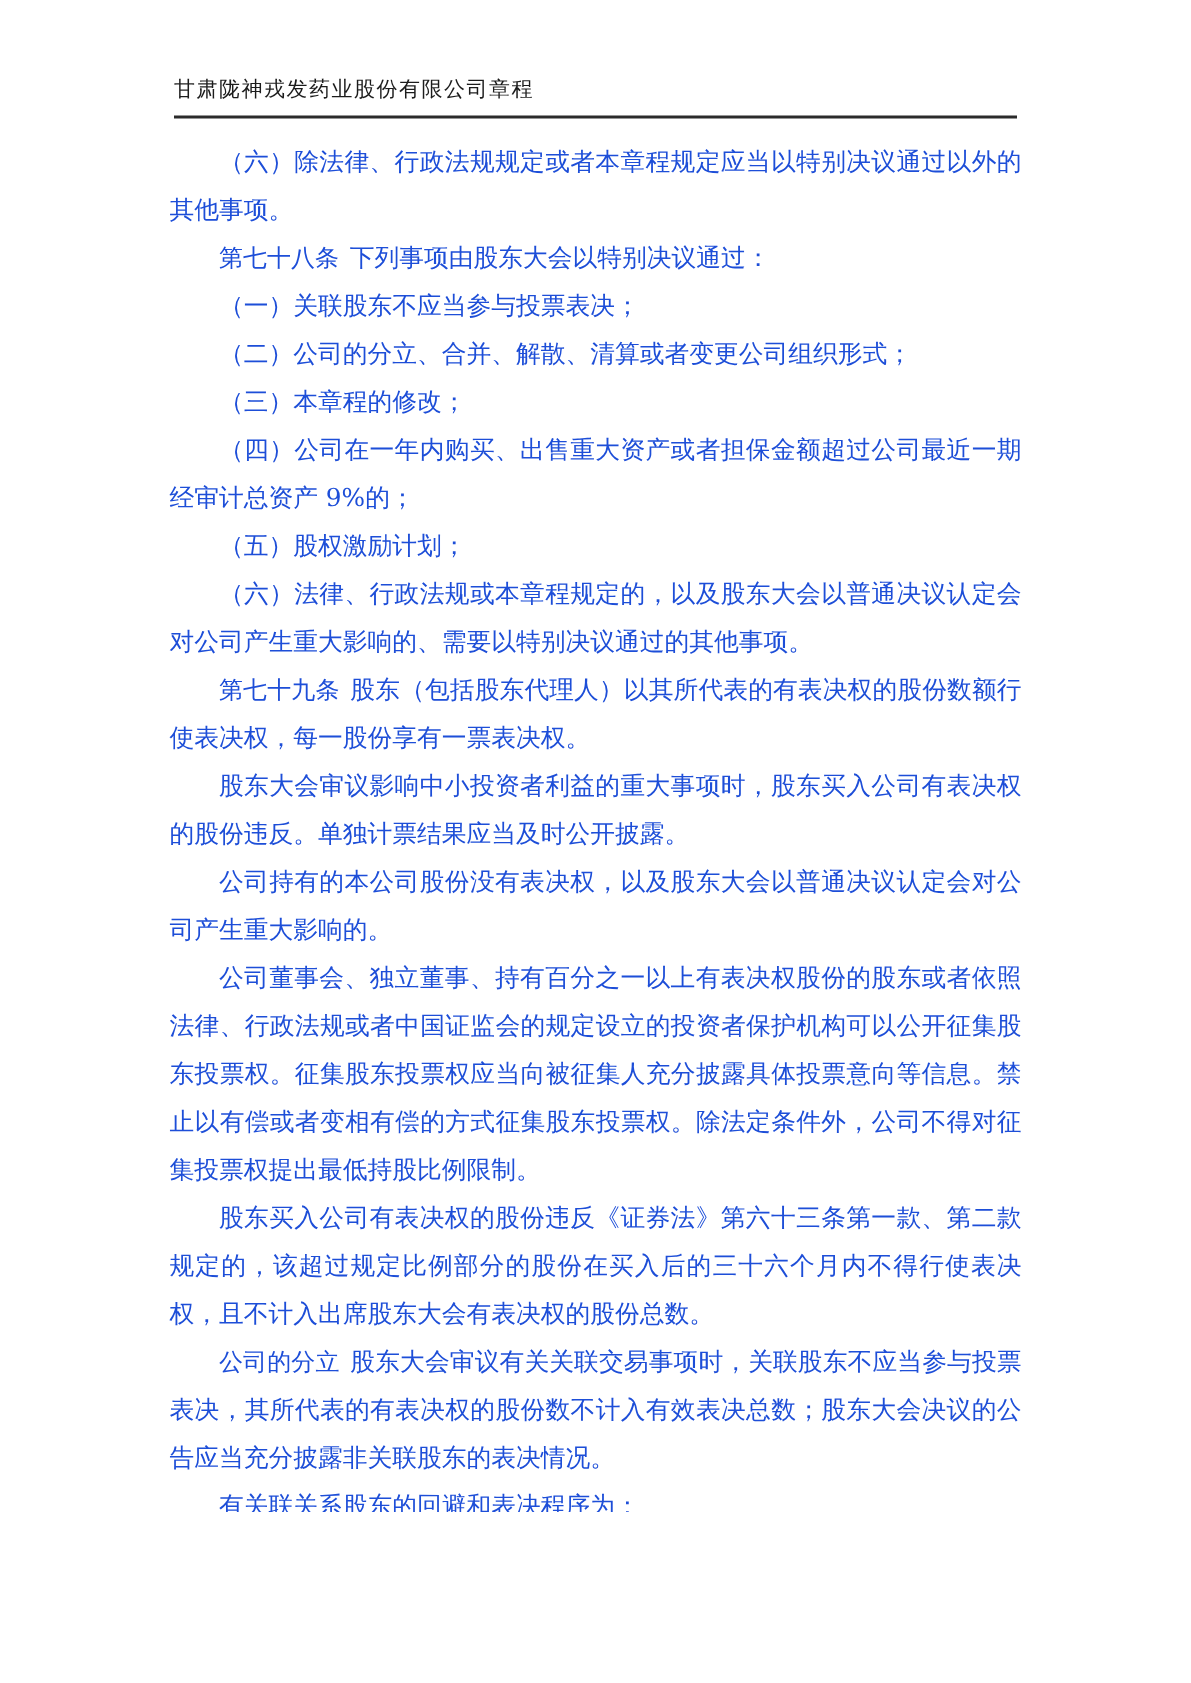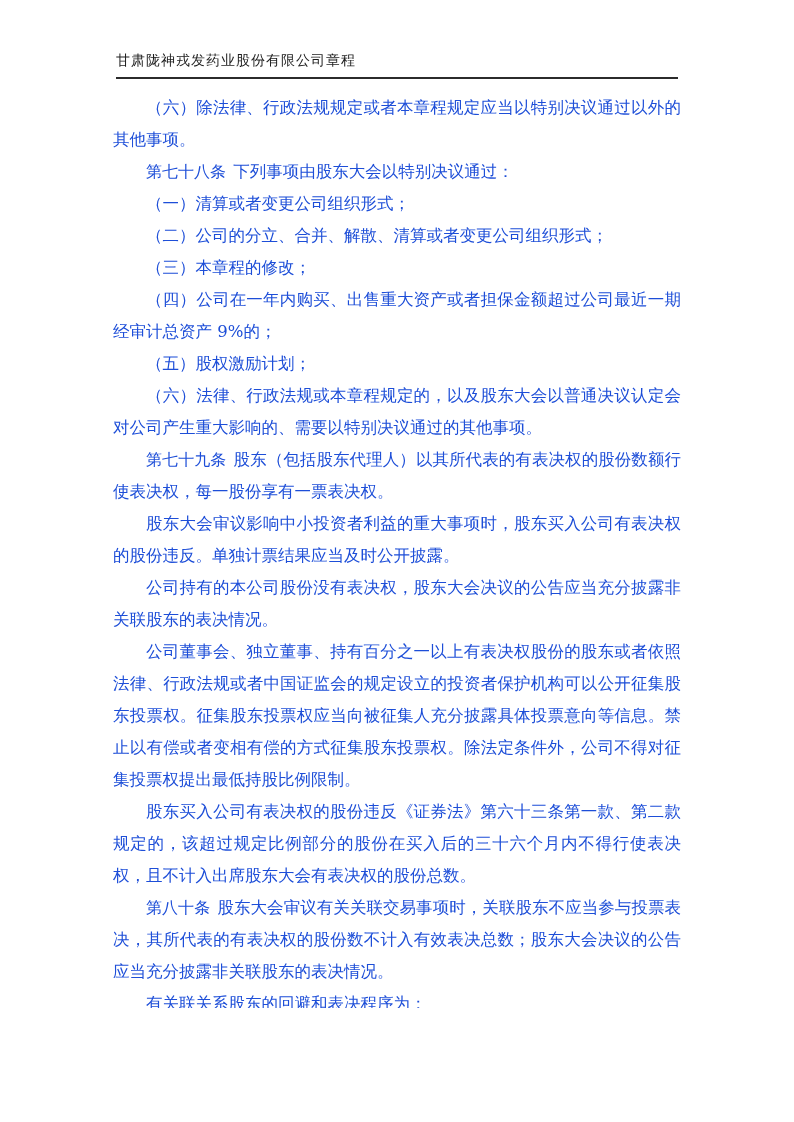--- a/index.html
+++ b/index.html
@@ -74,32 +74,32 @@
 
 <div class="page">
 
   <div class="doc-header">
     <div class="doc-header-title">甘肃陇神戎发药业股份有限公司章程</div>
   </div>
 
   <div class="doc-body">
     <p class="para"><span>（六）除法律、行政法规规定或者本章程规定应当以特别决议通过以外的其他事项。</span></p>
     <p class="para"><span class="para-lead">第七十八条</span><span>下列事项由股东大会以特别决议通过：</span></p>
-    <p class="para"><span>（一）清算或者变更公司组织形式；</span></p>
+    <p class="para"><span>（一）关联股东不应当参与投票表决；</span></p>
     <p class="para"><span>（二）公司的分立、合并、解散、清算或者变更公司组织形式；</span></p>
     <p class="para"><span>（三）本章程的修改；</span></p>
     <p class="para"><span>（四）公司在一年内购买、出售重大资产或者担保金额超过公司最近一期经审计总资产 9%的；</span></p>
     <p class="para"><span>（五）股权激励计划；</span></p>
     <p class="para"><span>（六）法律、行政法规或本章程规定的，以及股东大会以普通决议认定会对公司产生重大影响的、需要以特别决议通过的其他事项。</span></p>
     <p class="para"><span class="para-lead">第七十九条</span><span>股东（包括股东代理人）以其所代表的有表决权的股份数额行使表决权，每一股份享有一票表决权。</span></p>
     <p class="para"><span>股东大会审议影响中小投资者利益的重大事项时，股东买入公司有表决权的股份违反。单独计票结果应当及时公开披露。</span></p>
-    <p class="para"><span>公司持有的本公司股份没有表决权，股东大会决议的公告应当充分披露非关联股东的表决情况。</span></p>
+    <p class="para"><span>公司持有的本公司股份没有表决权，以及股东大会以普通决议认定会对公司产生重大影响的。</span></p>
     <p class="para"><span>公司董事会、独立董事、持有百分之一以上有表决权股份的股东或者依照法律、行政法规或者中国证监会的规定设立的投资者保护机构可以公开征集股东投票权。征集股东投票权应当向被征集人充分披露具体投票意向等信息。禁止以有偿或者变相有偿的方式征集股东投票权。除法定条件外，公司不得对征集投票权提出最低持股比例限制。</span></p>
     <p class="para"><span>股东买入公司有表决权的股份违反《证券法》第六十三条第一款、第二款规定的，该超过规定比例部分的股份在买入后的三十六个月内不得行使表决权，且不计入出席股东大会有表决权的股份总数。</span></p>
-    <p class="para"><span class="para-lead">第八十条</span><span>股东大会审议有关关联交易事项时，关联股东不应当参与投票表决，其所代表的有表决权的股份数不计入有效表决总数；股东大会决议的公告应当充分披露非关联股东的表决情况。</span></p>
+    <p class="para"><span class="para-lead">公司的分立</span><span>股东大会审议有关关联交易事项时，关联股东不应当参与投票表决，其所代表的有表决权的股份数不计入有效表决总数；股东大会决议的公告应当充分披露非关联股东的表决情况。</span></p>
     <p class="para"><span>有关联关系股东的回避和表决程序为：</span></p>
   </div>
 
   <div class="doc-footer">
     <span class="page-number">17</span>
   </div>
 
 </div>
 
 </body></html>

